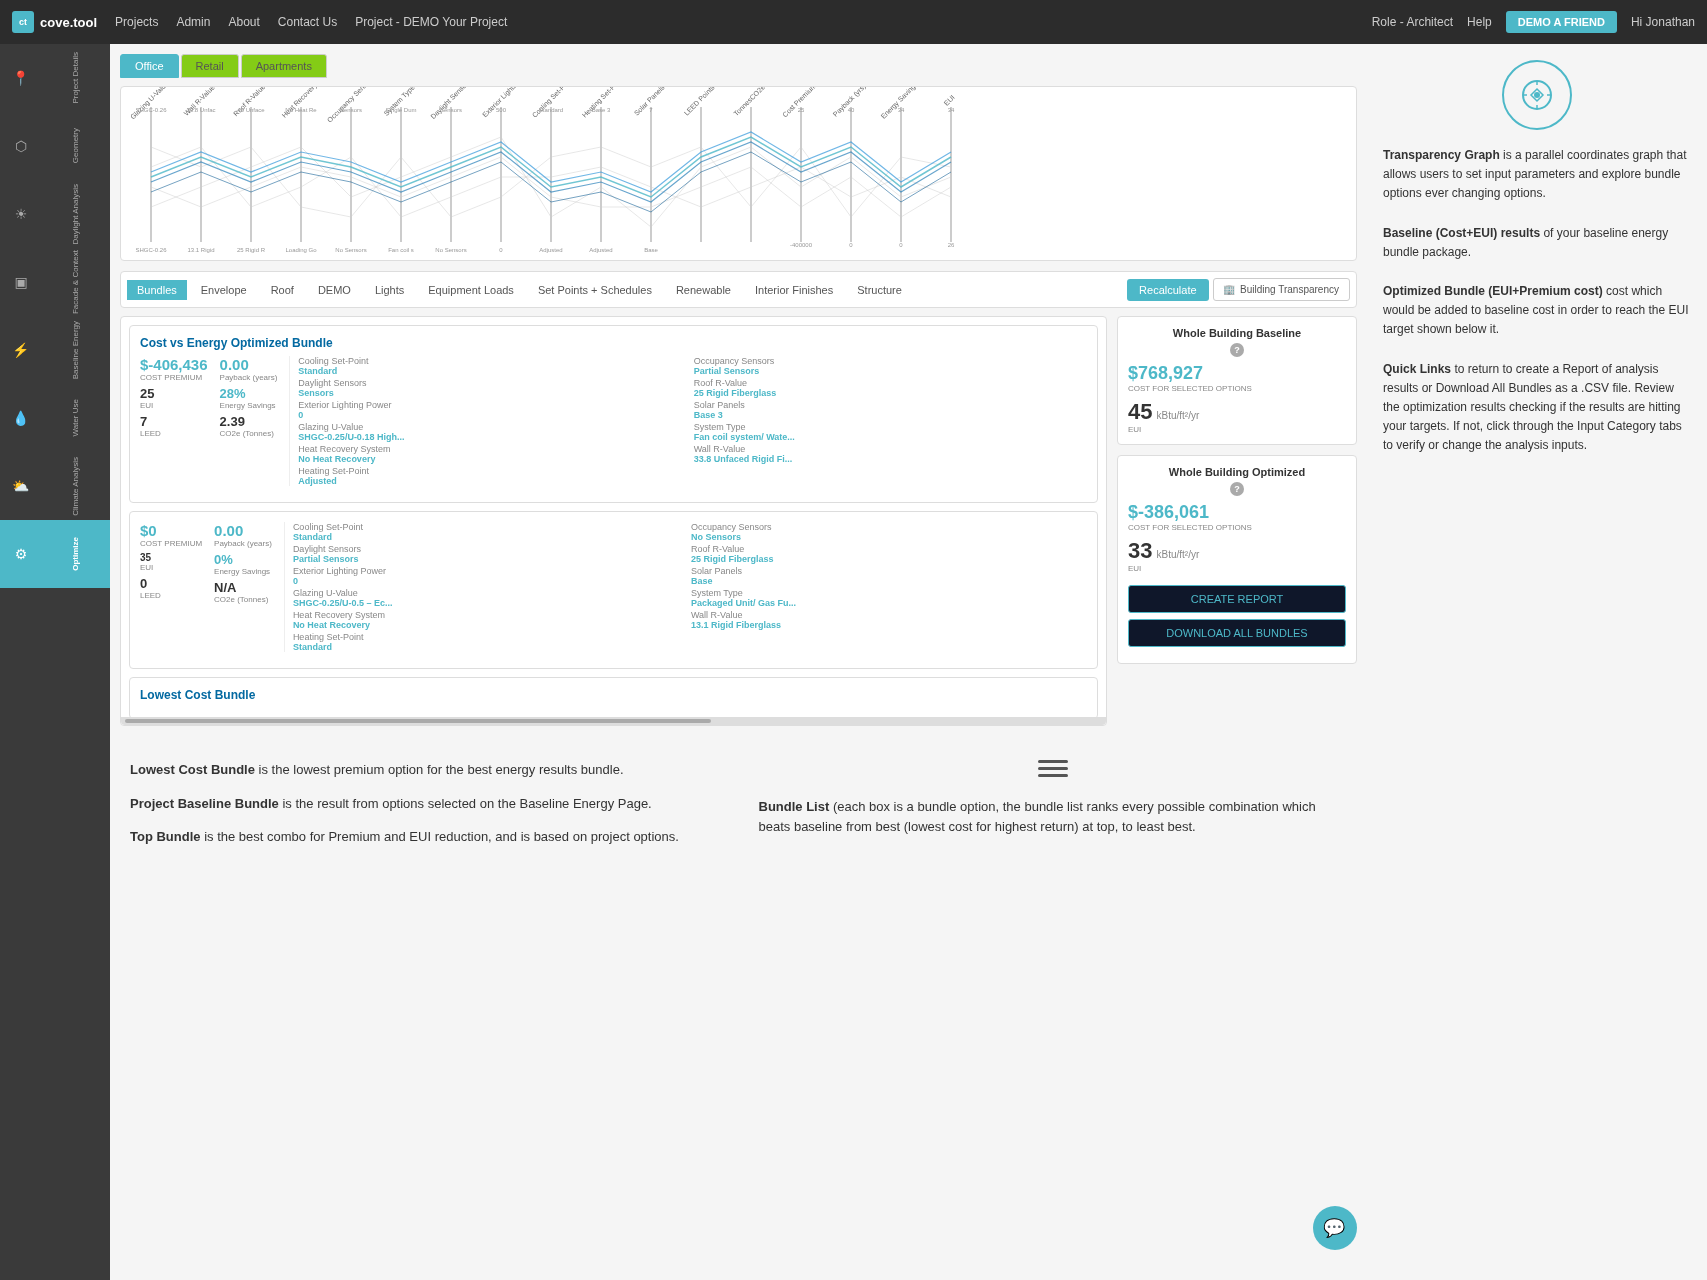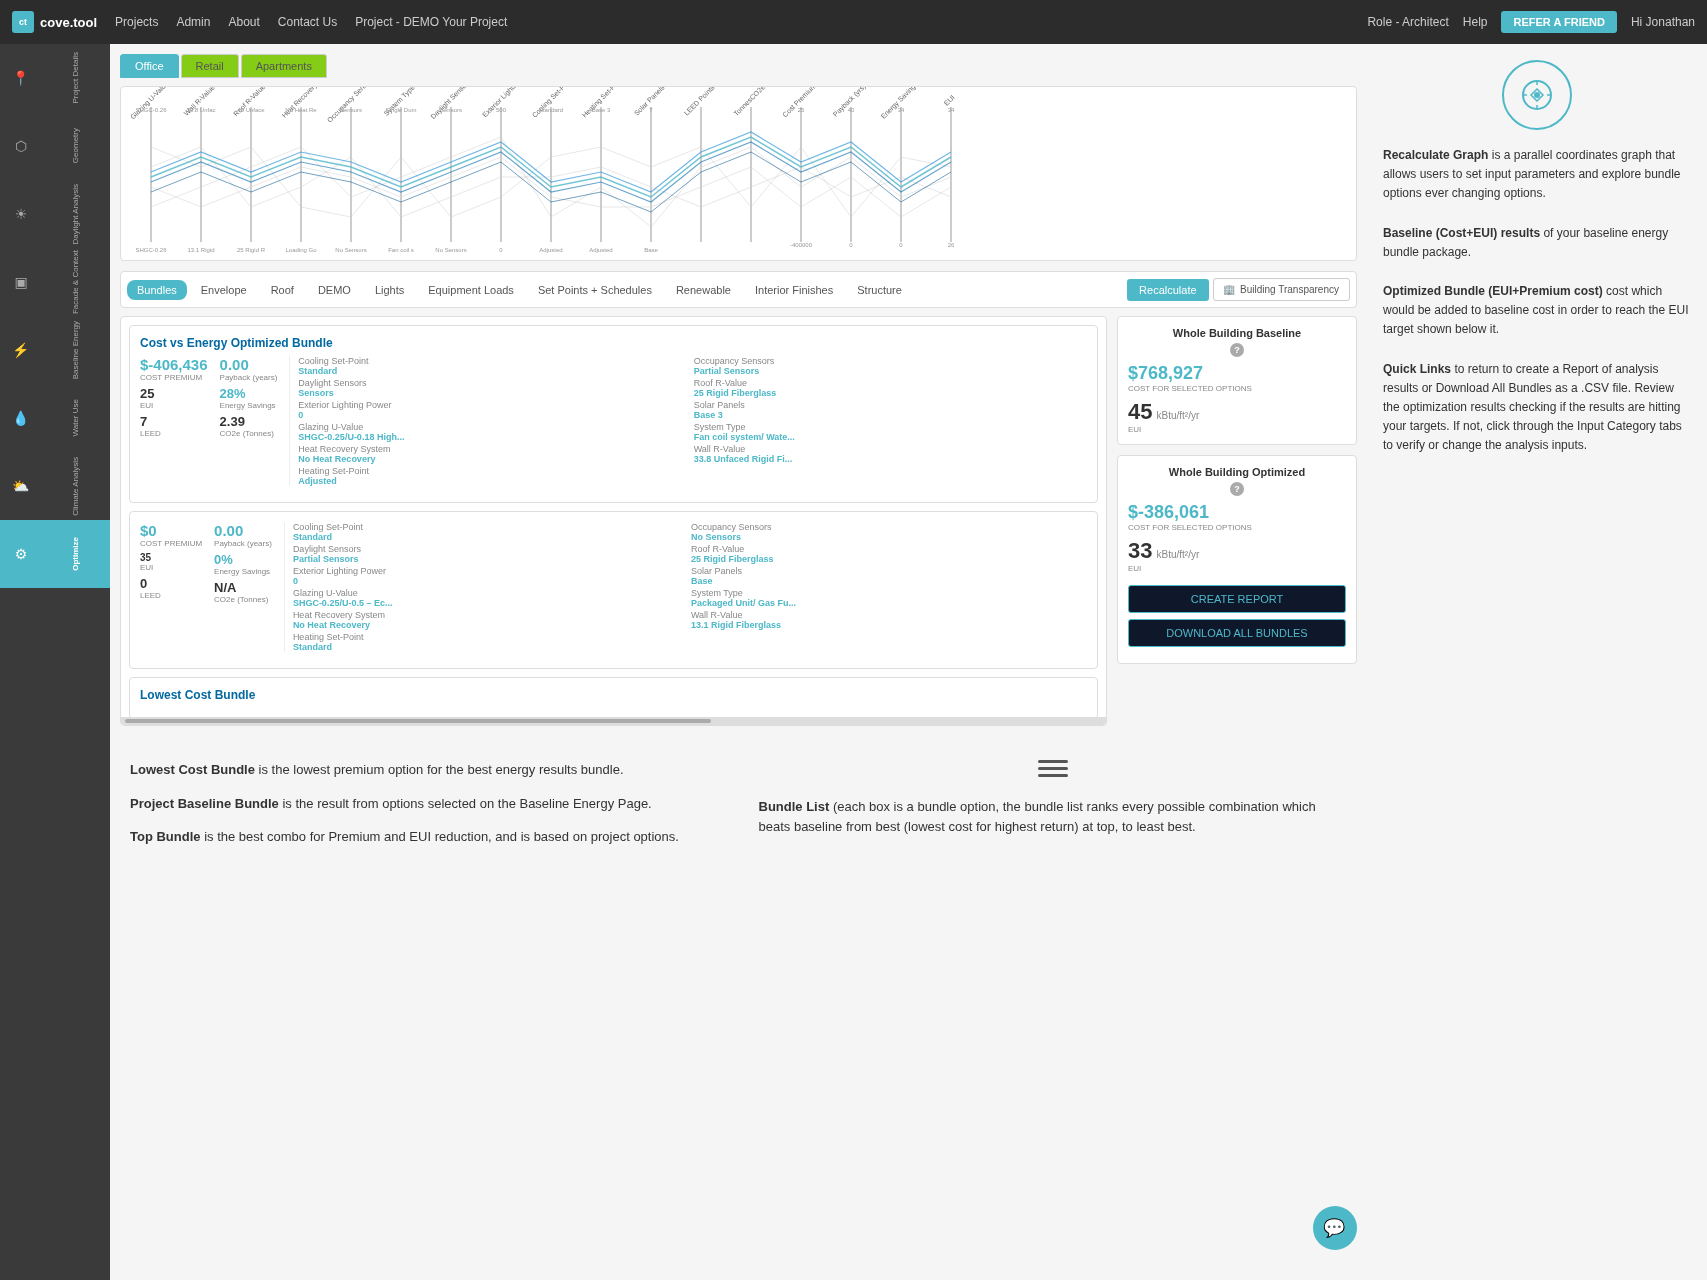--- a/index.html
+++ b/index.html
@@ -31,21 +31,21 @@
     .tab-row { display: flex; gap: 2px; margin-bottom: 8px; }
     .tab { padding: 5px 14px; background: #84cc16; border-radius: 3px 3px 0 0; font-size: 11px; cursor: pointer; color: #555; border: 1px solid #ccc; }
     .tab.active { background: #4db8c8; color: white; border-color: #4db8c8; }
 
     
     .parallel-graph { background: white; border: 1px solid #ddd; border-radius: 4px; padding: 8px; margin-bottom: 10px; height: 175px; position: relative; overflow: hidden; }
     .graph-lines-svg { position: absolute; top: 0; left: 0; width: 100%; height: 100%; pointer-events: none; }
 
     
     .bundle-tabs-row { display: flex; align-items: center; gap: 4px; margin-bottom: 8px; background: white; padding: 6px; border-radius: 4px; border: 1px solid #ddd; }
-    .bundle-tab { padding: 4px 10px; font-size: 11px; color: #555; cursor: pointer; border-radius: 8px; text-align: center; }
+    .bundle-tab { padding: 4px 10px; font-size: 11px; color: #555; cursor: pointer; border-radius: 0; text-align: center; }
     .bundle-tab.active-bundle { background: #4db8c8; color: white; }
     .recalc-btn { margin-left: auto; background: #4db8c8; color: white; padding: 5px 12px; border: none; border-radius: 3px; font-size: 11px; cursor: pointer; }
     .building-trans-btn { background: white; border: 1px solid #ccc; padding: 5px 10px; border-radius: 3px; font-size: 10px; cursor: pointer; color: #555; display: flex; align-items: center; gap: 4px; }
 
     
     .two-col { display: flex; gap: 10px; }
     .right-panel { width: 240px; display: flex; flex-direction: column; gap: 10px; }
 
     
     .bundle-card { background: white; border: 1px solid #ddd; border-radius: 4px; padding: 10px; margin-bottom: 8px; }
@@ -81,21 +81,21 @@
   </div>
   <span class="nav-link">Projects</span>
   <span class="nav-link">Admin</span>
   <span class="nav-link">About</span>
   <span class="nav-link">Contact Us</span>
   <span class="nav-link">Project - DEMO Your Project</span>
   <div class="nav-spacer"></div>
   <div class="nav-right">
     <span class="nav-link">Role - Architect</span>
     <span class="nav-link">Help</span>
-    <button class="refer-btn">REFER A FRIEND</button>
+    <button class="refer-btn">DEMO A FRIEND</button>
     <span class="nav-user">Hi Jonathan</span>
   </div>
 </div>
 
 <div class="main-layout">
 
   <div class="left-sidebar" style="display:flex;flex-direction:row;">
 
     <div style="width:110px;display:flex;flex-direction:column;">
 
@@ -520,21 +520,21 @@
           <circle cx="20" cy="20" r="3" fill="#4db8c8"></circle>
           <line x1="20" y1="6" x2="20" y2="10" stroke="#4db8c8" stroke-width="1.5"></line>
           <line x1="20" y1="30" x2="20" y2="34" stroke="#4db8c8" stroke-width="1.5"></line>
           <line x1="6" y1="20" x2="10" y2="20" stroke="#4db8c8" stroke-width="1.5"></line>
           <line x1="30" y1="20" x2="34" y2="20" stroke="#4db8c8" stroke-width="1.5"></line>
         </svg>
       </div>
     </div>
 
     <div style="margin-bottom:20px;font-size:12px;line-height:1.6;color:#333;">
-      <span style="font-weight:bold;">Recalculate Graph</span>
+      <span style="font-weight:bold;">Transparency Graph</span>
       <span> </span>
       <span>is a parallel coordinates graph that allows users to set input parameters and explore bundle options ever changing options.</span>
     </div>
 
     <div style="margin-bottom:20px;font-size:12px;line-height:1.6;color:#333;">
       <span style="font-weight:bold;">Baseline (Cost+EUI) results</span>
       <span> </span>
       <span>of your baseline energy bundle package.</span>
     </div>
 

